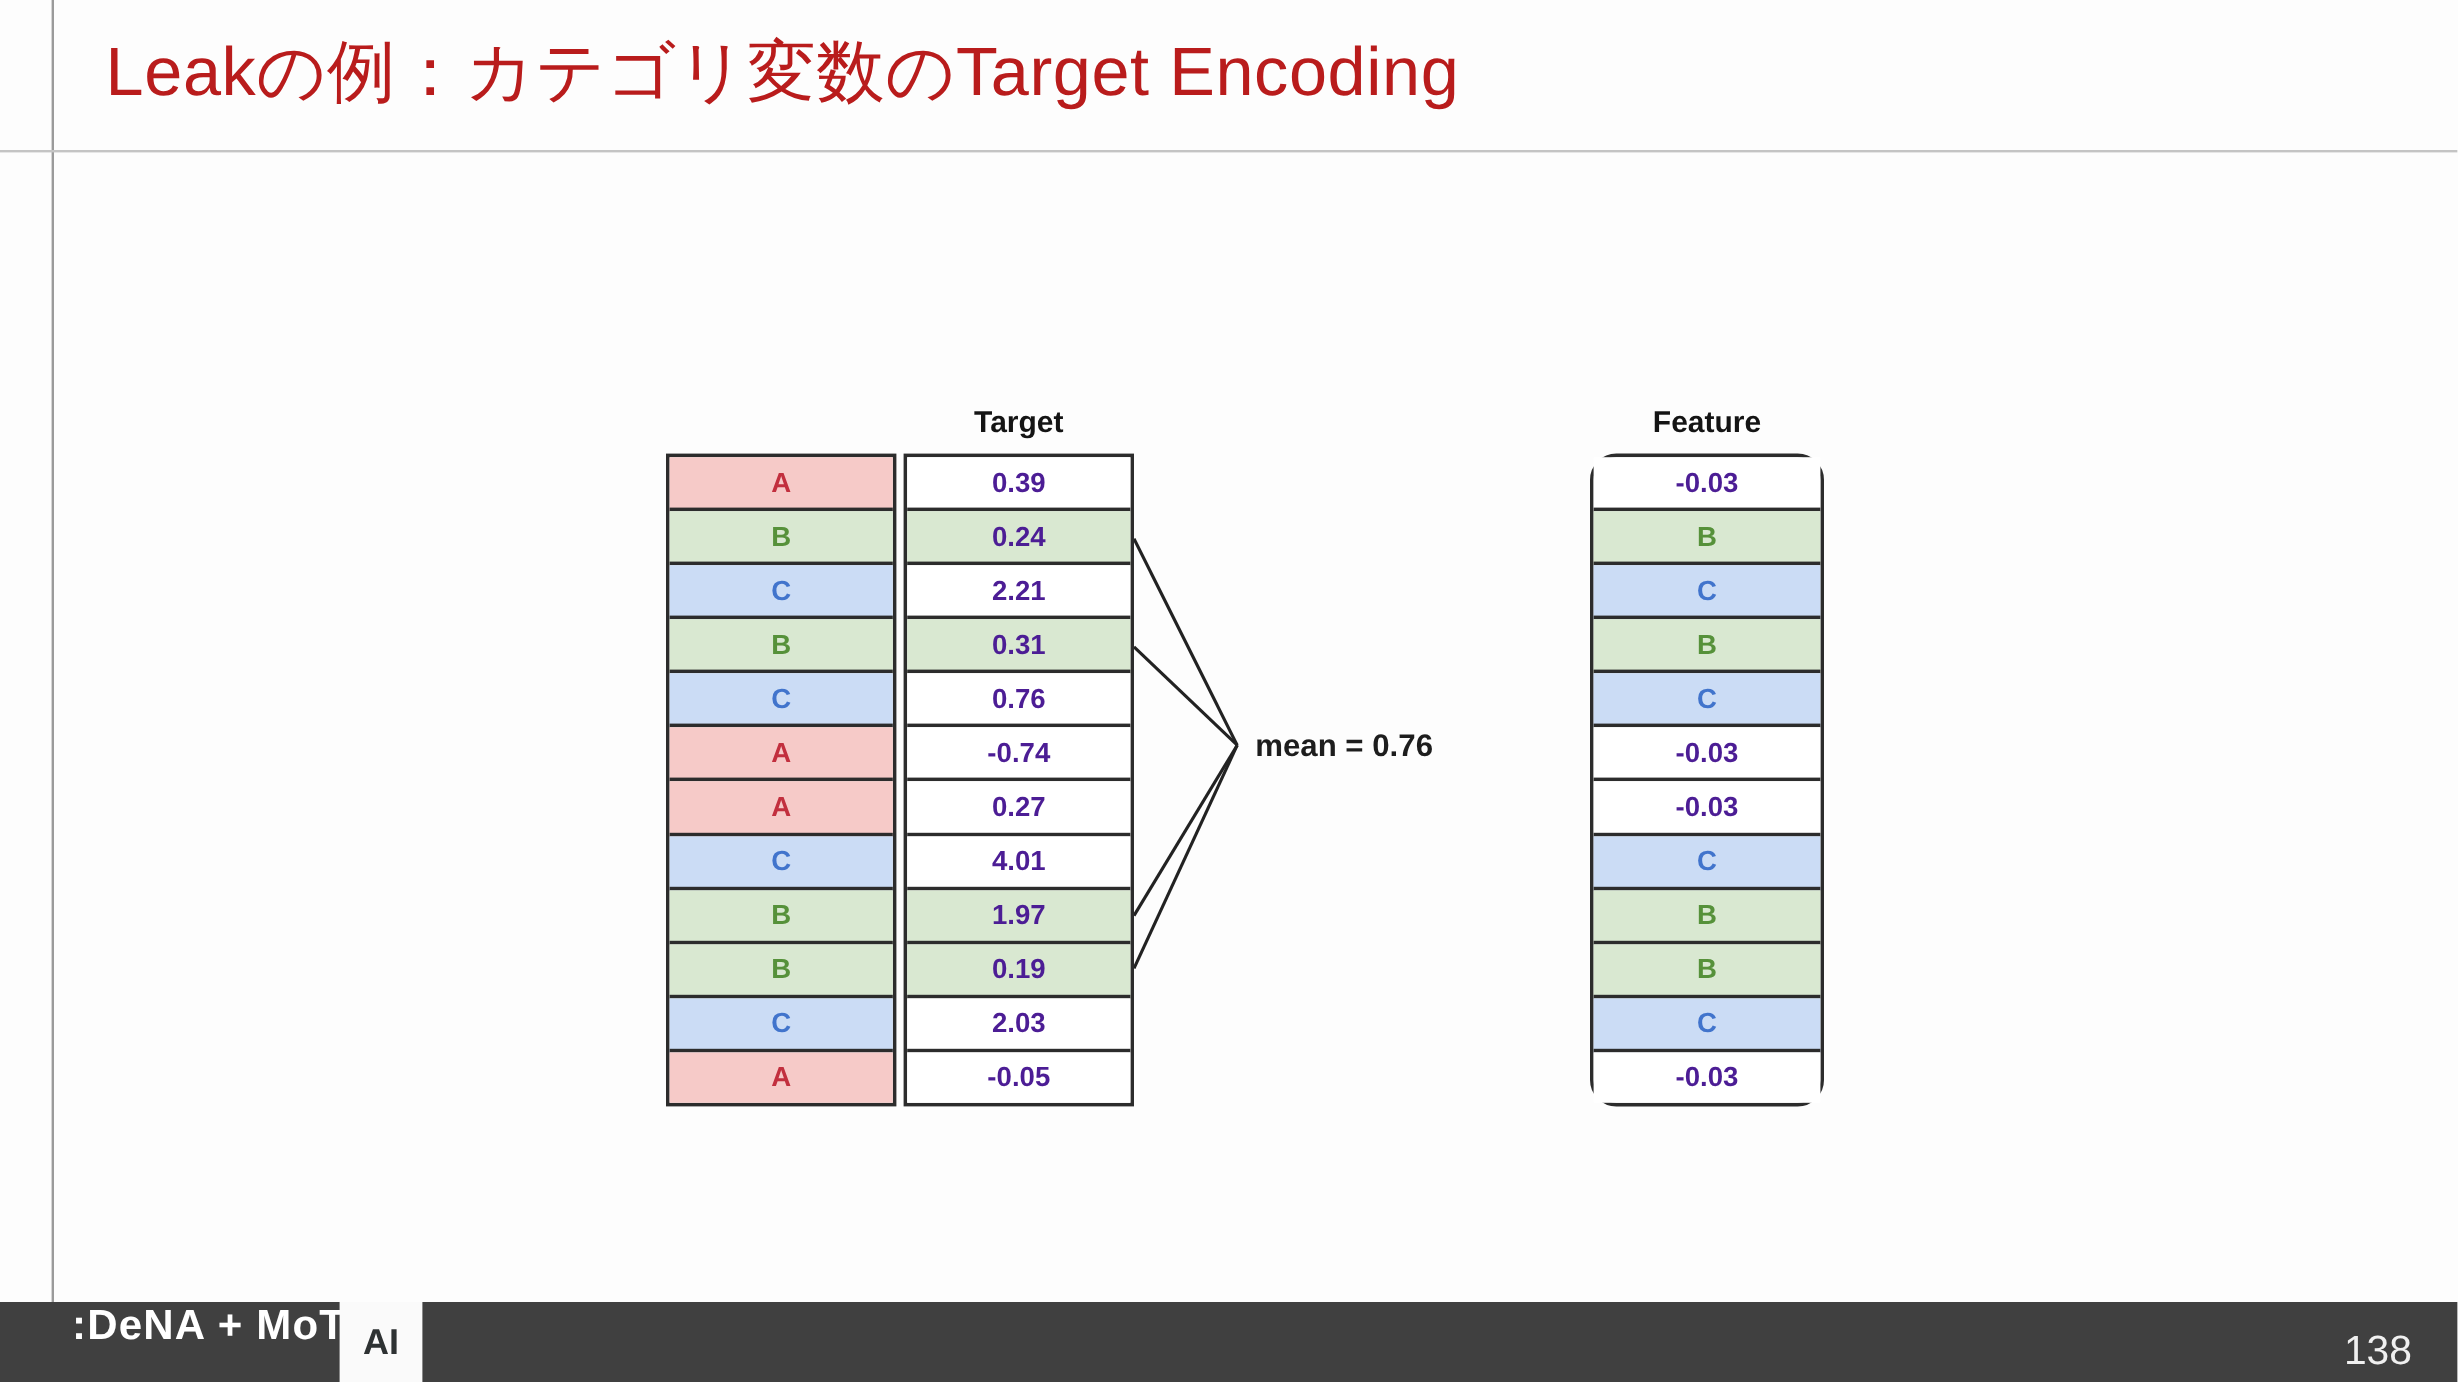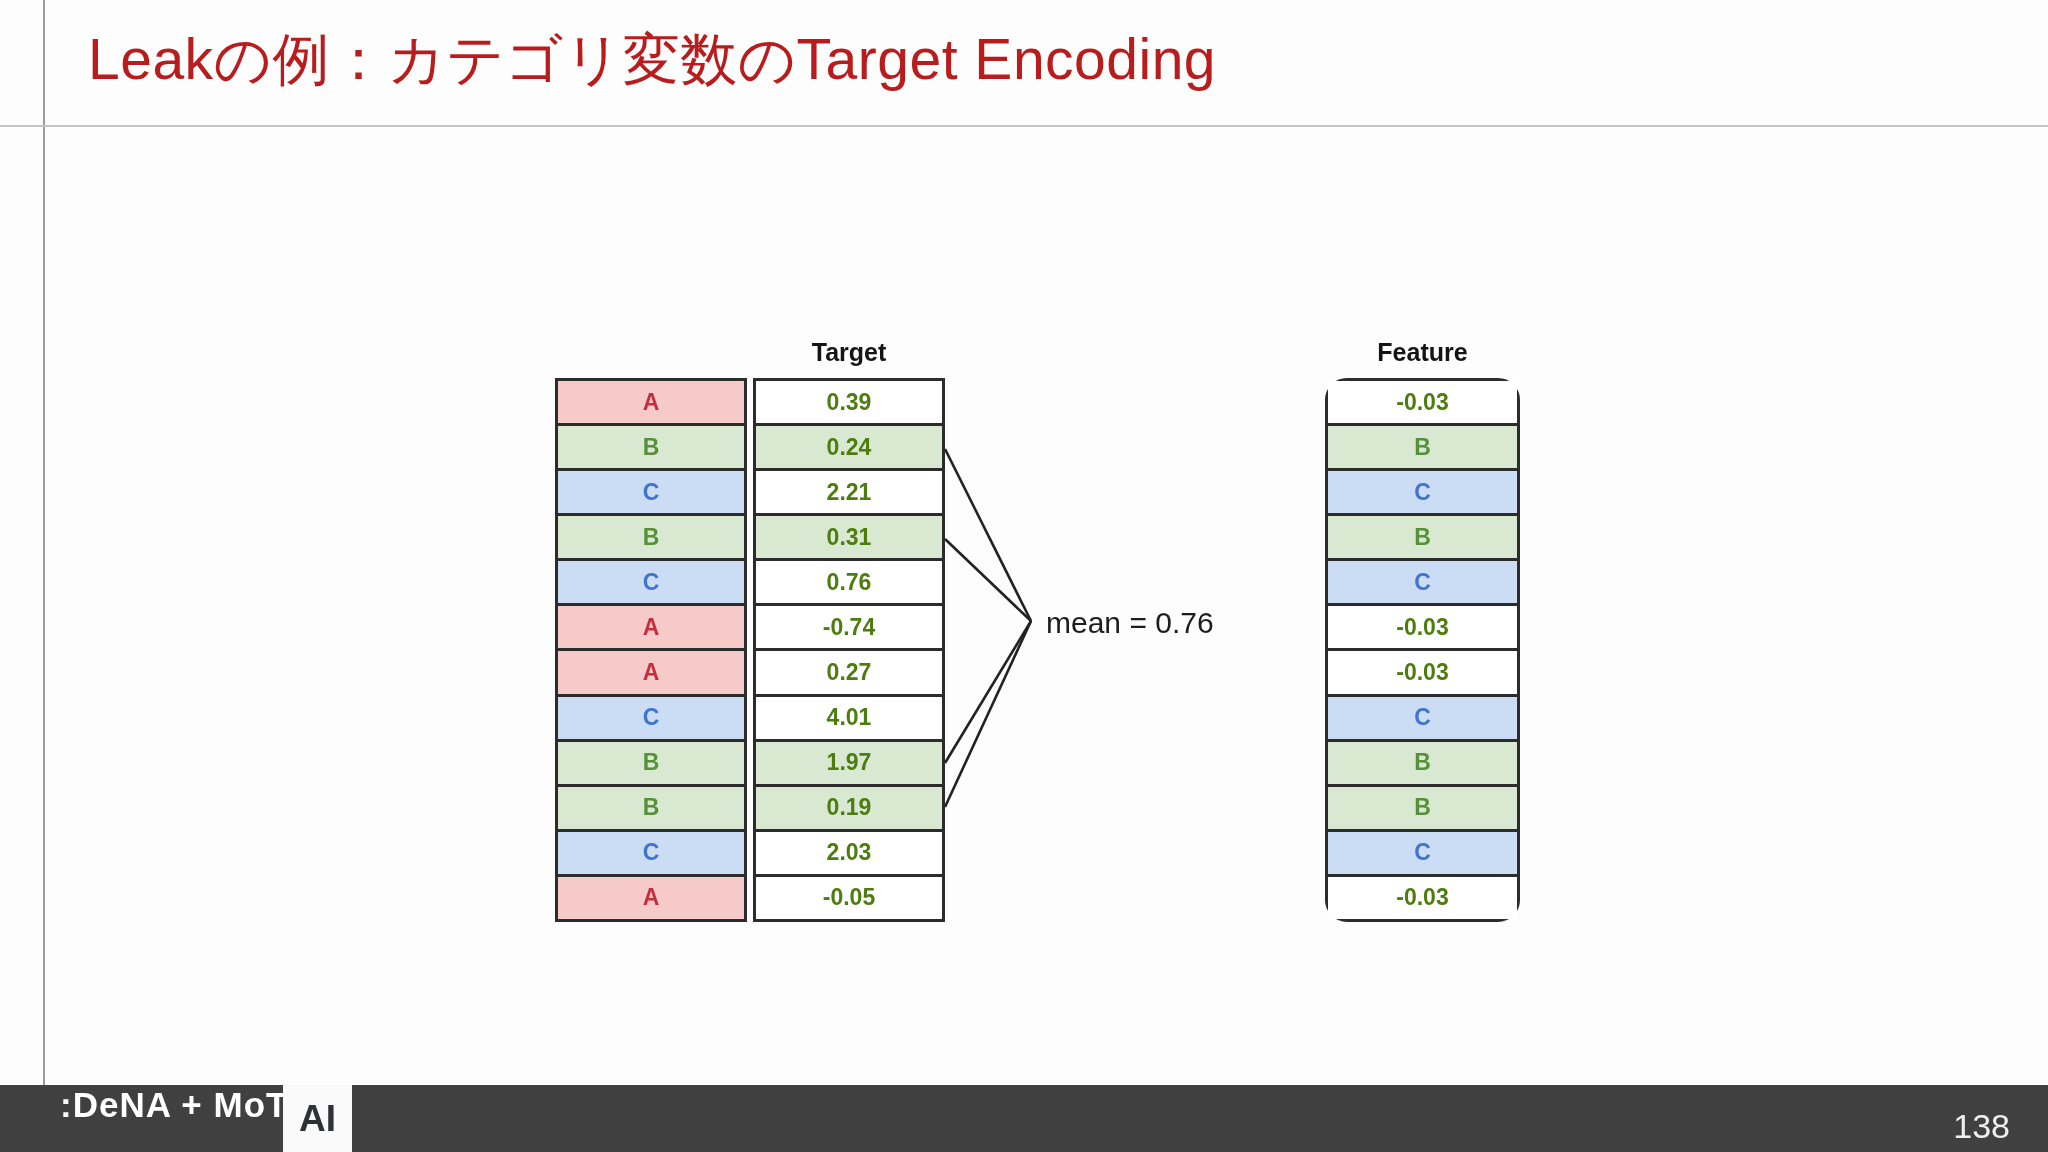--- a/index.html
+++ b/index.html
@@ -36,57 +36,57 @@
     display:flex; flex-direction:column;
     border:3px solid #2c2c2c; background:#ffffff;
   }
   #category-col { left:555px; width:192px; }
   #target-col   { left:753px; width:192px; }
   #feature-col  { left:1325px; width:195px;border-radius:22px; }
 
   .cell {
     flex:1; display:flex; align-items:center; justify-content:center;
     border-bottom:3px solid #2c2c2c;
-    font-weight:bold; font-size:23px; color:#4d7c0f;
+    font-weight:bold; font-size:23px; color:#4c1d95;
     background:#ffffff;
   }
   .cell:last-child { border-bottom:none; }
 
   .bg-pink  { background:#f6cac8; }
   .bg-green { background:#d9e8d1; }
   .bg-blue  { background:#cbdcf5; }
   .txt-red   { color:#c22f3e; }
   .txt-green { color:#56913a; }
   .txt-blue  { color:#4174cc; }
 
   .connectors {
     position:absolute; left:0; top:0; width:2048px; height:1152px;
     pointer-events:none;
   }
   .mean-label {
     position:absolute; left:1046px; top:606px;
-    font-size:30px; font-weight:normal; color:#1d1d1d;
+    font-size:26px; font-weight:bold; color:#1d1d1d;
     white-space:nowrap;
   }
 
   .footer-bar {
     position:absolute; left:0; top:1085px; width:2048px; height:67px;
     background:#404040;
     display:flex; align-items:flex-start;
   }
   .footer-logo {
     margin-left:60px;
     color:#ffffff; font-size:35px; font-weight:bold;
     letter-spacing:1px; white-space:nowrap;
   }
   .ai-badge {
     position:absolute; left:283px; top:0; width:69px; height:67px;
     background:#fafafa; color:#2e3233;
     display:flex; align-items:center; justify-content:center;
-    font-size:37px; font-weight:bold;
+    font-size:30px; font-weight:bold;
   }
   .page-number {
     position:absolute; right:38px; top:0; height:83px;
     display:flex; align-items:center;
     color:#f0f0f0; font-size:34px;
   }
 </style>
 </head>
 <body>
 

